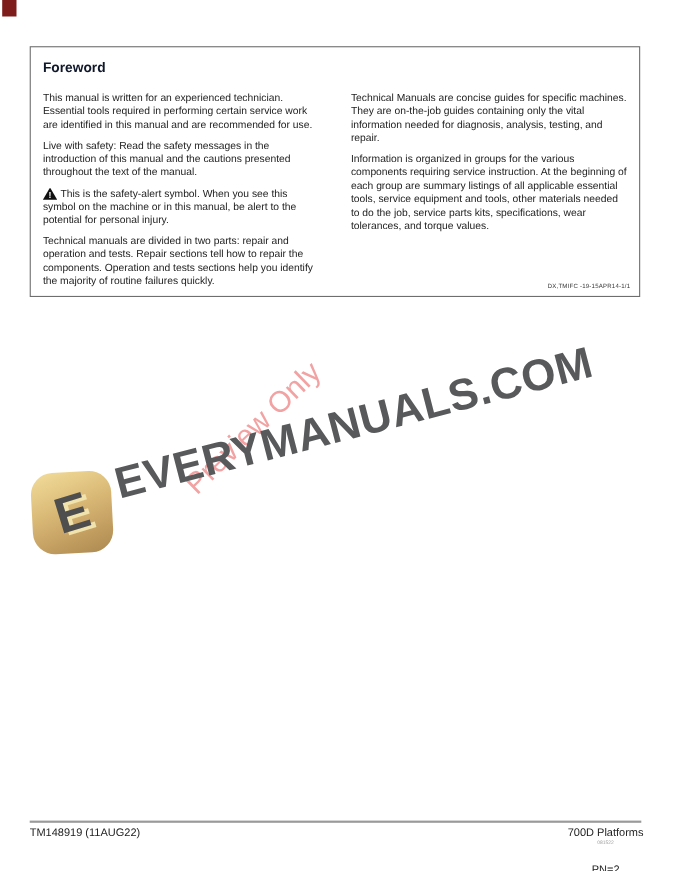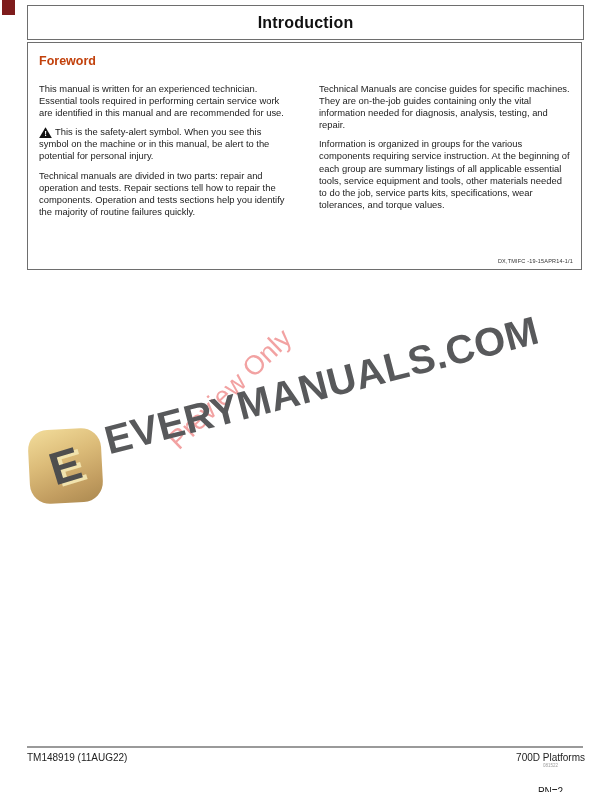--- a/index.html
+++ b/index.html
@@ -19,21 +19,21 @@
     border:1px solid #6e6e6e;display:flex;align-items:center;justify-content:center;
   }
   .header-title{font-size:16px;font-weight:bold;letter-spacing:.2px;color:#111;}
 
   
   .foreword-box{
     position:absolute;left:27px;top:42px;width:555px;height:228px;
     border:1px solid #6e6e6e;box-sizing:border-box;
   }
   .foreword-heading{
-    font-size:12.5px;font-weight:bold;color:#c2410c;
+    font-size:12.5px;font-weight:bold;color:#0f172a;
     margin:11px 0 0 11px;
   }
   .columns{
     display:flex;gap:28px;padding:15px 10px 0 11px;
   }
   .col{width:260px;font-size:9.4px;line-height:12.1px;color:#222;}
   .col p{margin:0 0 7px 0;}
   
   .alert-tri{
     display:inline-block;width:13px;height:11px;margin-right:3px;
@@ -80,29 +80,27 @@
   .footer-right .fr-stamp{font-size:4.5px;color:#a0a0a0;line-height:5px;}
   .footer-right .fr-pn{font-size:10px;color:#222;line-height:11px;margin-top:18px;}
 </style>
 </head>
 <body>
 
 <div class="page">
 
   <div class="corner-tab"></div>
 
-  <div class="header-box">
-    <div class="header-title">Introduction</div>
-  </div>
 
   <div class="foreword-box">
     <div class="foreword-heading">Foreword</div>
     <div class="columns">
       <div class="col">
         <p>This manual is written for an experienced technician. Essential tools required in performing certain service work are identified in this manual and are recommended for use.</p>
+        <p>Live with safety: Read the safety messages in the introduction of this manual and the cautions presented throughout the text of the manual.</p>
         <p><span class="alert-tri"><span>!</span></span><span>This is the safety-alert symbol. When you see this symbol on the machine or in this manual, be alert to the potential for personal injury.</span></p>
         <p>Technical manuals are divided in two parts: repair and operation and tests. Repair sections tell how to repair the components. Operation and tests sections help you identify the majority of routine failures quickly.</p>
       </div>
       <div class="col">
         <p>Technical Manuals are concise guides for specific machines. They are on-the-job guides containing only the vital information needed for diagnosis, analysis, testing, and repair.</p>
         <p>Information is organized in groups for the various components requiring service instruction. At the beginning of each group are summary listings of all applicable essential tools, service equipment and tools, other materials needed to do the job, service parts kits, specifications, wear tolerances, and torque values.</p>
       </div>
     </div>
     <div class="ref-code">DX,TMIFC -19-15APR14-1/1</div>
   </div>

